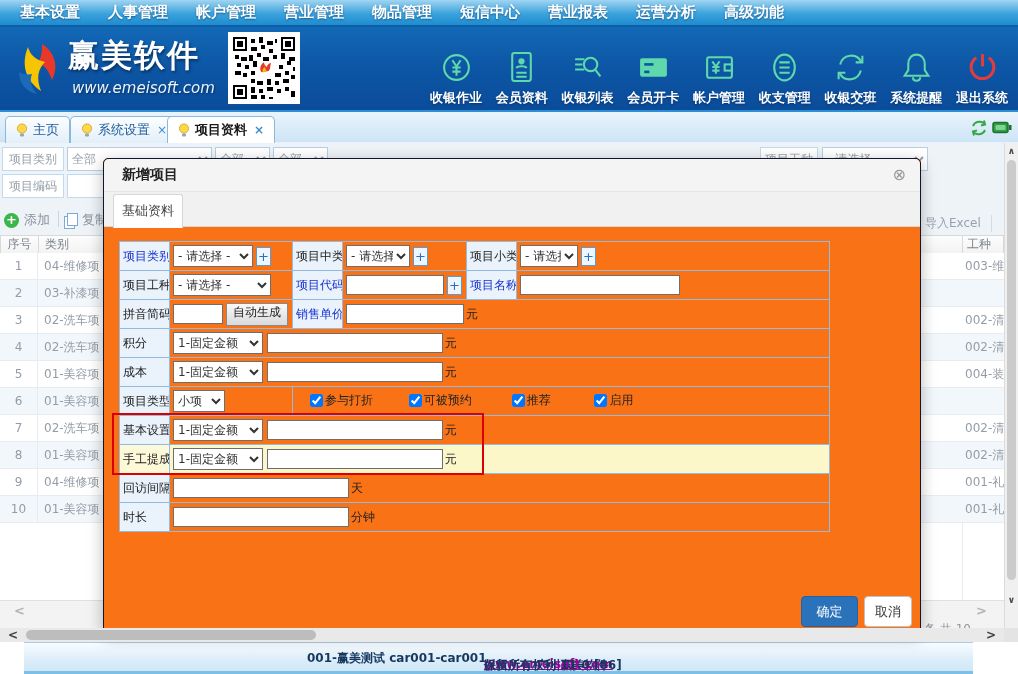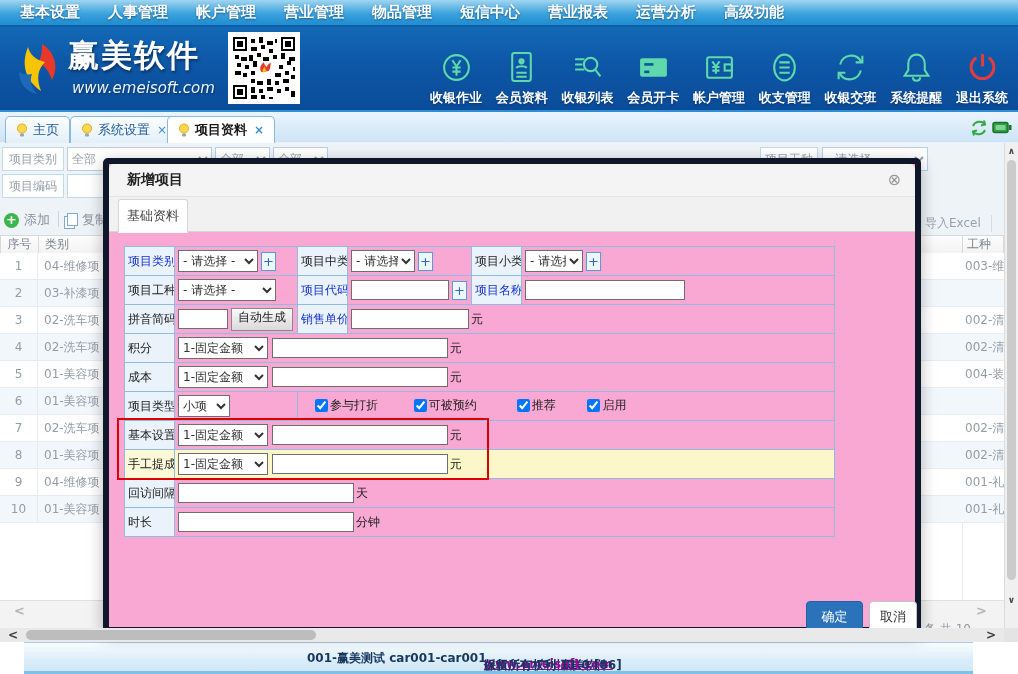--- a/index.html
+++ b/index.html
@@ -66,22 +66,22 @@
   
   .vscroll { position:absolute; right:0; top:143px; width:14px; height:499px; background:#f0f0f0; border-left:1px solid #dcdcdc; z-index:8; }
   .vs-arrow { position:absolute; left:0; width:13px; text-align:center; color:#4a4a4a; font-size:9px; font-weight:bold; cursor:pointer; }
   .vs-thumb { position:absolute; left:2px; top:17px; width:9px; height:420px; background:#cbcbcb; border-radius:5px; cursor:pointer; }
   .hscroll { position:absolute; left:0; top:628px; width:1004px; height:14px; background:#e9e9e9; z-index:8; }
   .hs-arrow { position:absolute; top:0; color:#3f3f3f; font-size:12px; font-weight:bold; line-height:14px; cursor:pointer; }
   .hs-thumb { position:absolute; left:26px; top:2px; width:290px; height:10px; background:#bdbdbd; border-radius:5px; cursor:pointer; }
   .corner { position:absolute; right:0; top:628px; width:14px; height:14px; background:#e4e4e4; z-index:8; }
 
   
-  .dialog { position:absolute; left:103px; top:158px; width:818px; height:475px; background:#f9a8d4;
-    border:6px solid #0f172a; border-radius:5px; box-shadow:0 4px 16px rgba(0,0,0,.28); z-index:5;text-decoration:underline; }
+  .dialog { position:absolute; left:103px; top:158px; width:818px; height:475px; background:#f97316;
+    border:1px solid #0f172a; border-radius:5px; box-shadow:0 4px 16px rgba(0,0,0,.28); z-index:5;text-decoration:underline; }
   .dlg-header { position:absolute; left:0; top:0; right:0; height:33px; background:#f4f4f4;
     border-bottom:1px solid #e4e4e4; border-radius:5px 5px 0 0; display:flex; align-items:center; padding:0 14px 0 18px; }
   .dlg-title { font-size:14px; font-weight:bold; color:#222; }
   .dlg-close { margin-left:auto; color:#999; font-size:16px; cursor:pointer; line-height:1; }
   .dlg-tabbar { position:absolute; left:0; top:33px; right:0; height:35px; background:#f1f1f1; border-bottom:1px solid #d6d6d6; }
   .dlg-tab { position:absolute; left:9px; top:2px; width:70px; height:34px; background:#fff;
     border:1px solid #d6d6d6; border-bottom:1px solid #fff; border-radius:3px 3px 0 0;
     display:flex; align-items:center; justify-content:center; font-size:13px; color:#444; cursor:pointer; }
 
   table.form { position:absolute; left:15px; top:82px; width:710px; border-collapse:collapse; table-layout:fixed; }
@@ -408,21 +408,21 @@
               <span>参与打折</span>
             </span>
         <span class="cbx" style="margin-left:32px">
               <input type="checkbox" checked="checked" style="">
               <span>可被预约</span>
             </span>
         <span class="cbx" style="margin-left:36px">
               <input type="checkbox" checked="checked" style="">
               <span>推荐</span>
             </span>
-        <span class="cbx" style="margin-left:28px">
+        <span class="cbx" style="margin-left:40px">
               <input type="checkbox" checked="checked" style="">
               <span>启用</span>
             </span>
       </td>
     </tr>
     <tr>
       <td class="lbl">基本设置</td>
       <td class="ctl" colspan="5"><select style="width:90px"><option>1-固定金额</option></select> <input type="text" style="width: 176px;" value=""><span class="unit">元</span></td>
     </tr>
     <tr class="yellow">

